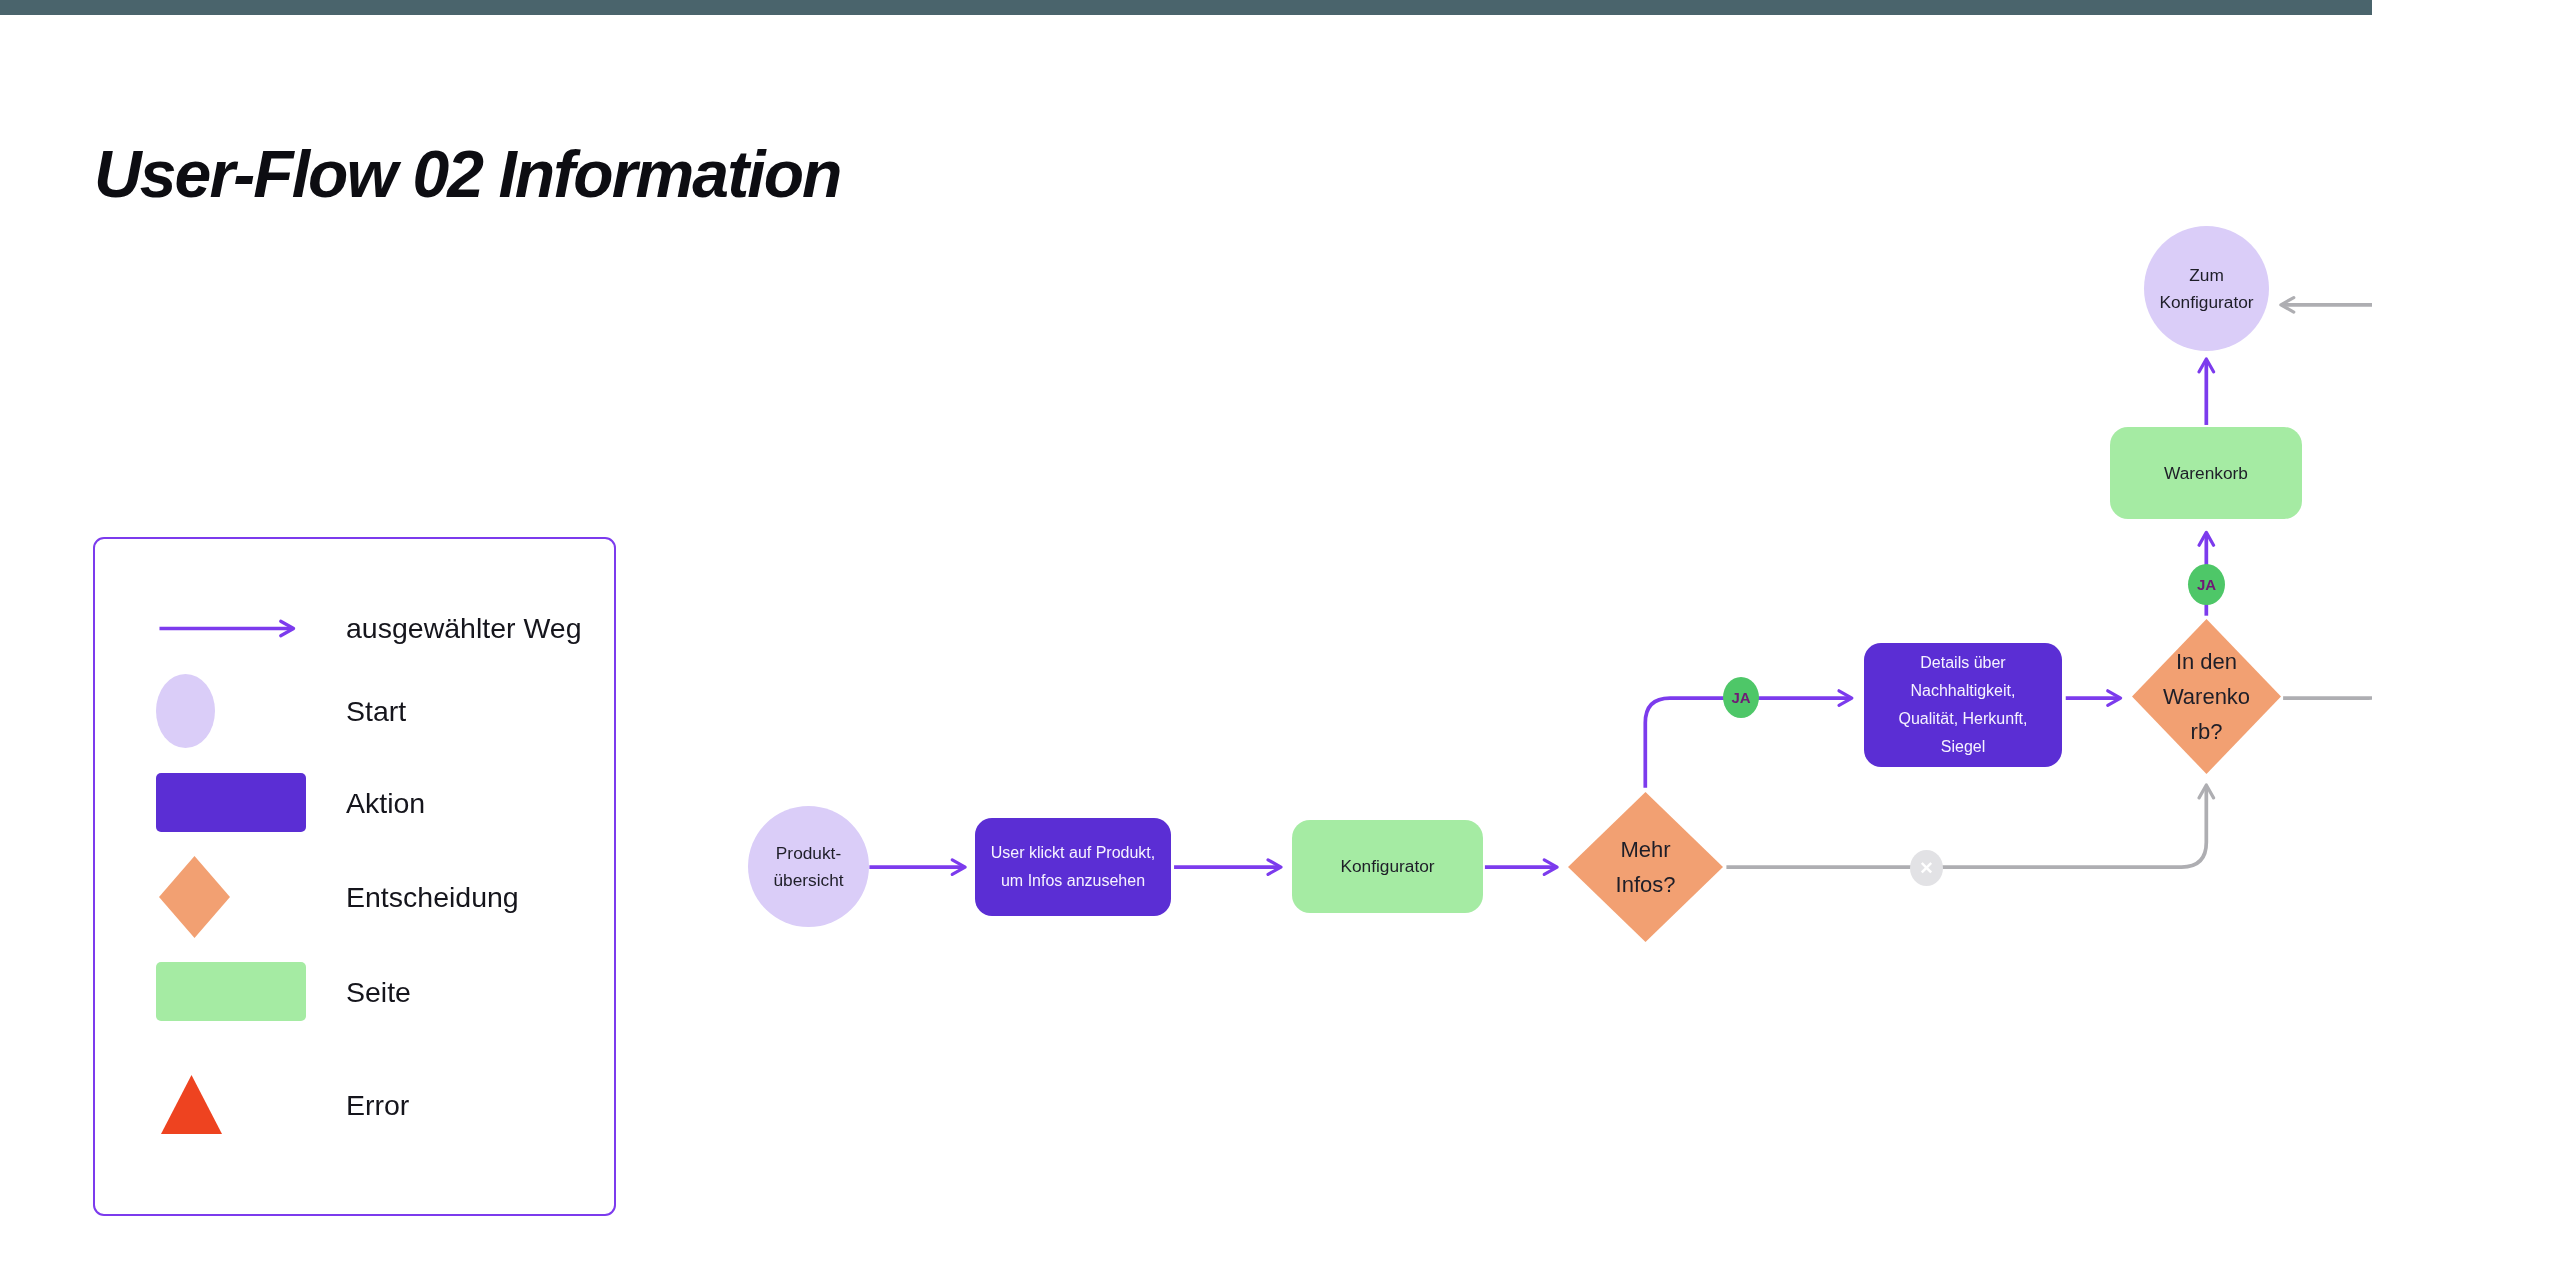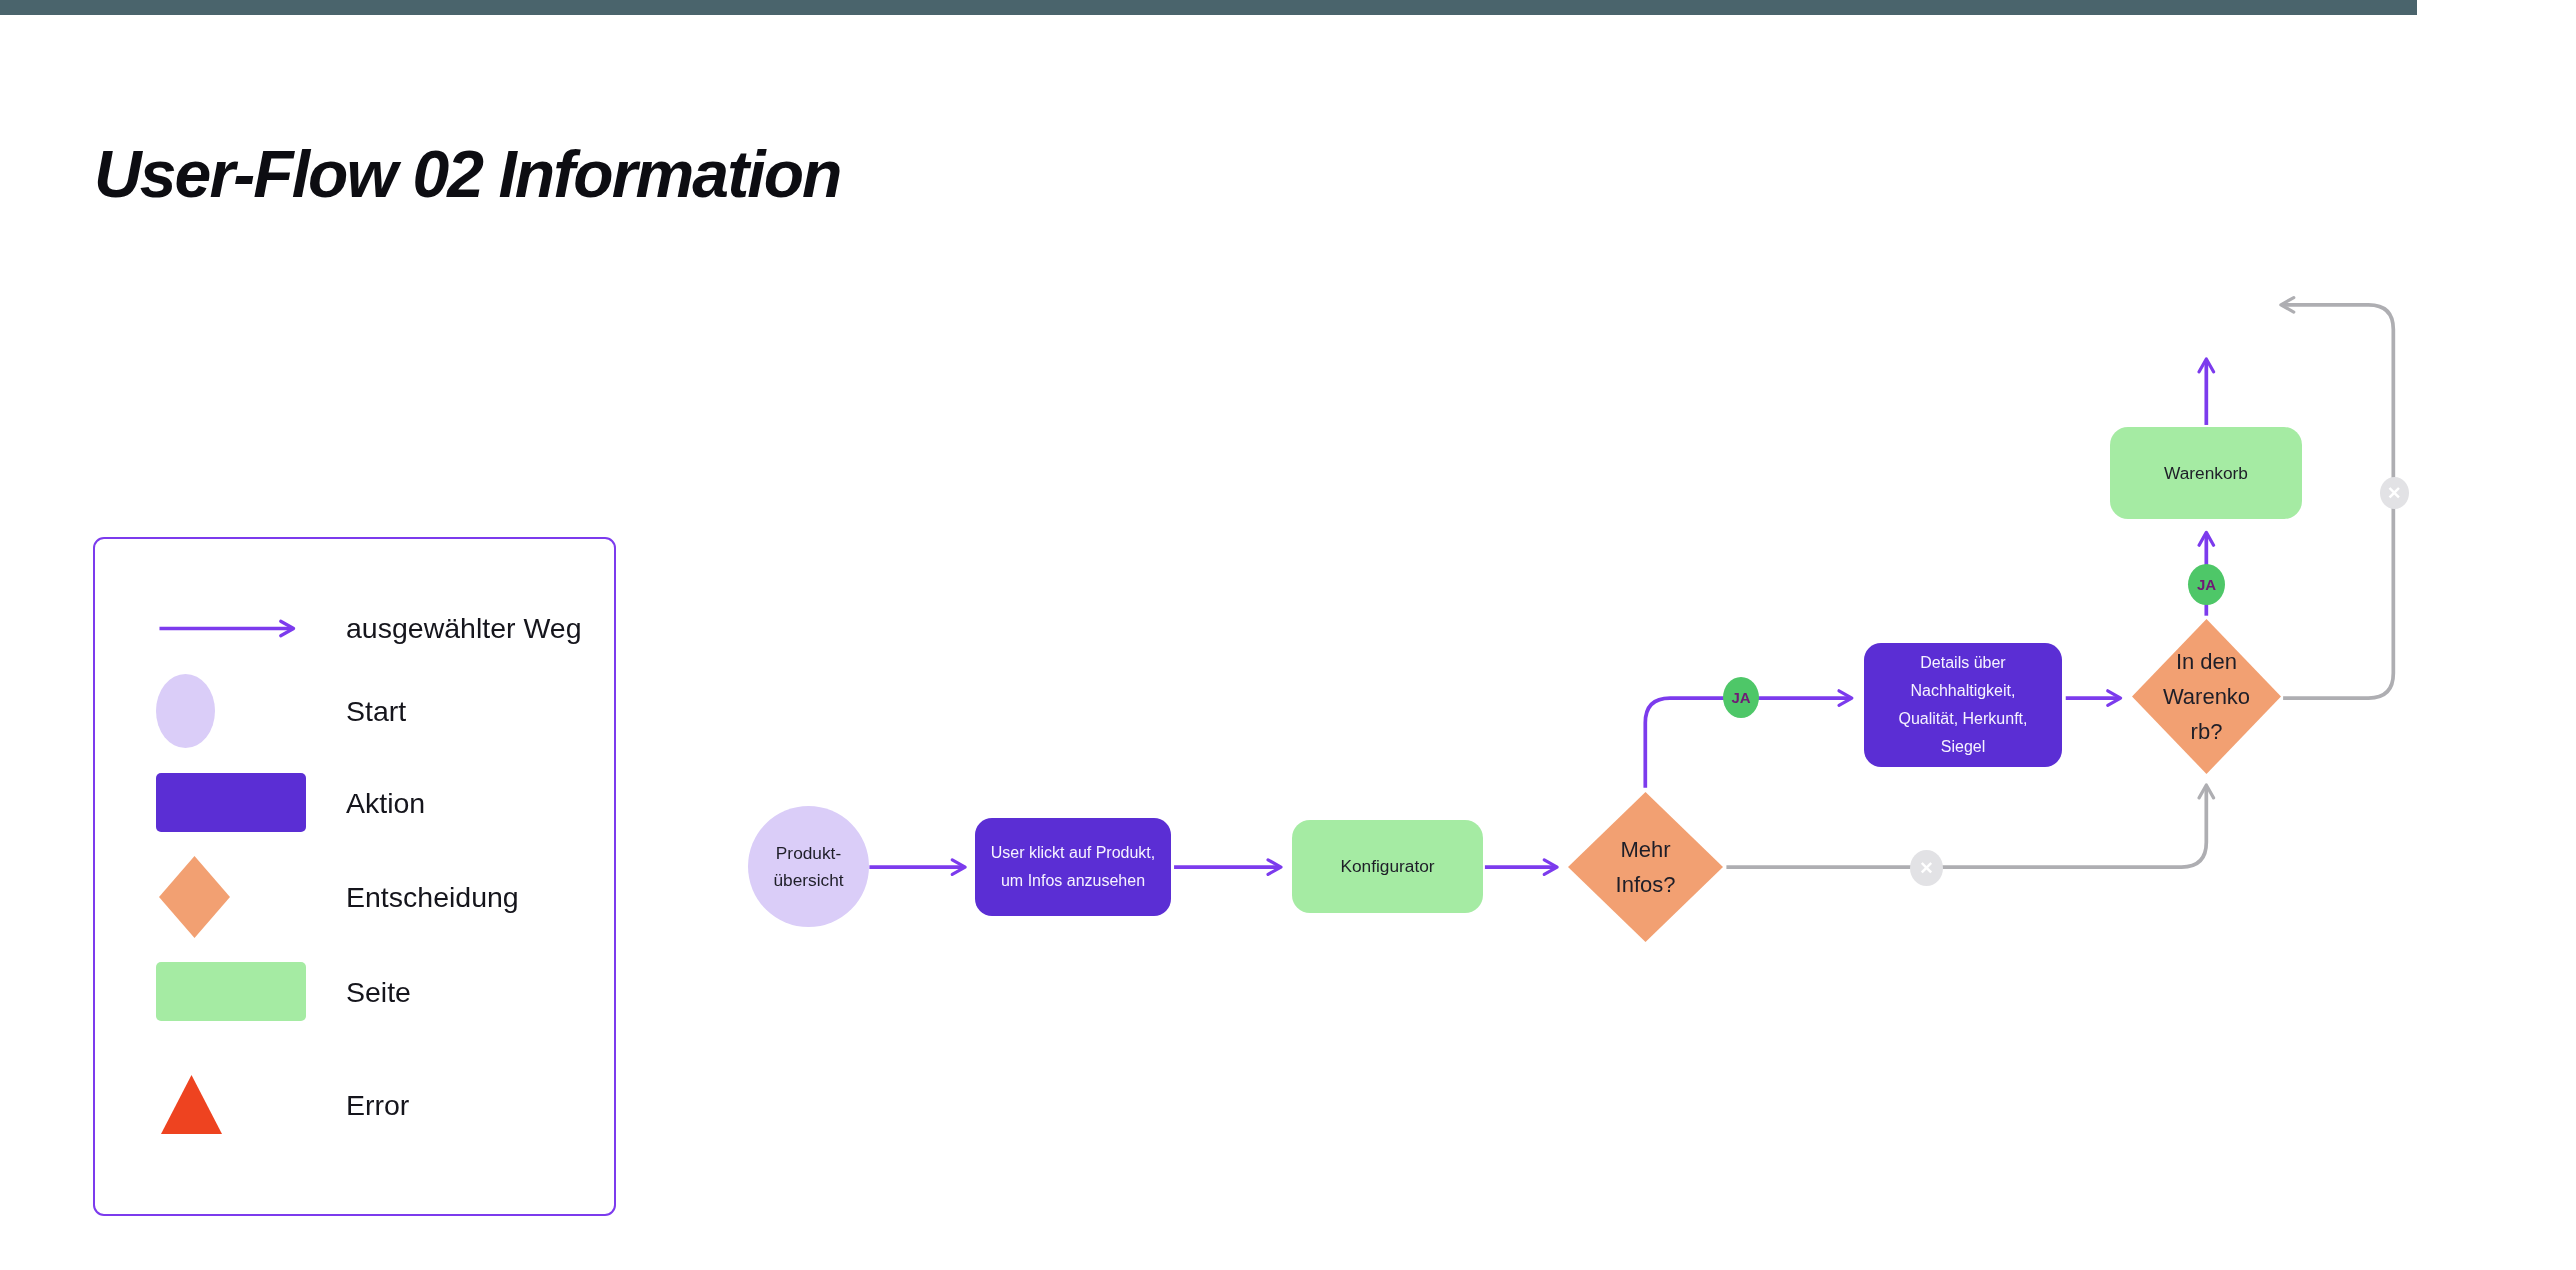--- a/index.html
+++ b/index.html
@@ -1,17 +1,17 @@
 <!DOCTYPE html>
 <html style="font-size:10px"><head>
 <meta charset="utf-8">
 <style>
   html,body{margin:0;padding:0;background:#ffffff;}
   body{font-family:"Liberation Sans", sans-serif; color:#17171f;}
-  #canvas{position:relative;width:2372px;height:1271px;background:#ffffff;overflow:hidden;padding-left:45px;}
+  #canvas{position:relative;width:2372px;height:1271px;background:#ffffff;overflow:hidden;}
 
   
   .topbar{position:absolute;left:0;top:0;width:2576px;height:15px;background:#4a646c;}
 
   
   .title{position:absolute;left:94px;top:92px;font-size:66px;font-weight:700;font-style:italic;
          letter-spacing:-1.9px;color:#0d0d12;white-space:nowrap;}
 
   
   .legend{position:absolute;left:93px;top:537px;width:523px;height:679px;border:2.5px solid #7c3bed;
@@ -119,20 +119,22 @@
 Nachhaltigkeit,
 Qualität, Herkunft,
 Siegel</div>
 
   <div class="node n-decision" style="left:2132px;top:619px;width:149px;height:155px;">In den
 Warenko
 rb?</div>
 
   <div class="node n-page" style="left:2110px;top:427px;width:192px;height:92px;">Warenkorb</div>
 
+  <div class="node n-ellipse" style="left:2144px;top:226px;width:125px;height:125px;">Zum
+Konfigurator</div>
 
   <div class="badge b-yes" style="left:1723px;top:677px;width:36px;height:41px;">JA</div>
   <div class="badge b-yes" style="left:2188px;top:564px;width:37px;height:41px;">JA</div>
   <div class="badge b-no" style="left:1910px;top:850px;width:33px;height:36px;">✕</div>
   <div class="badge b-no" style="left:2380px;top:477px;width:28.5px;height:32px;">✕</div>
 
 </div>
 
 
 </body></html>

